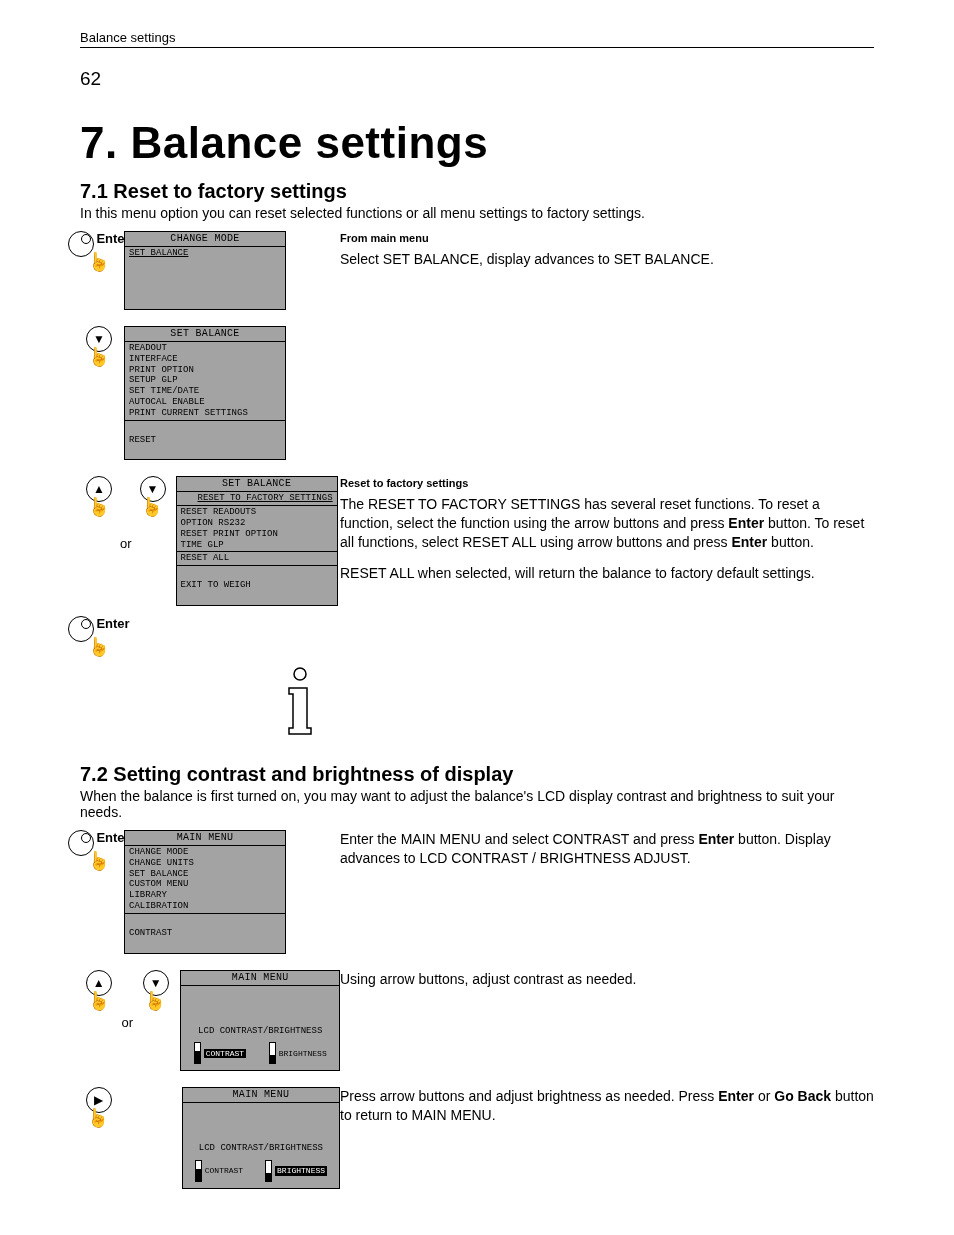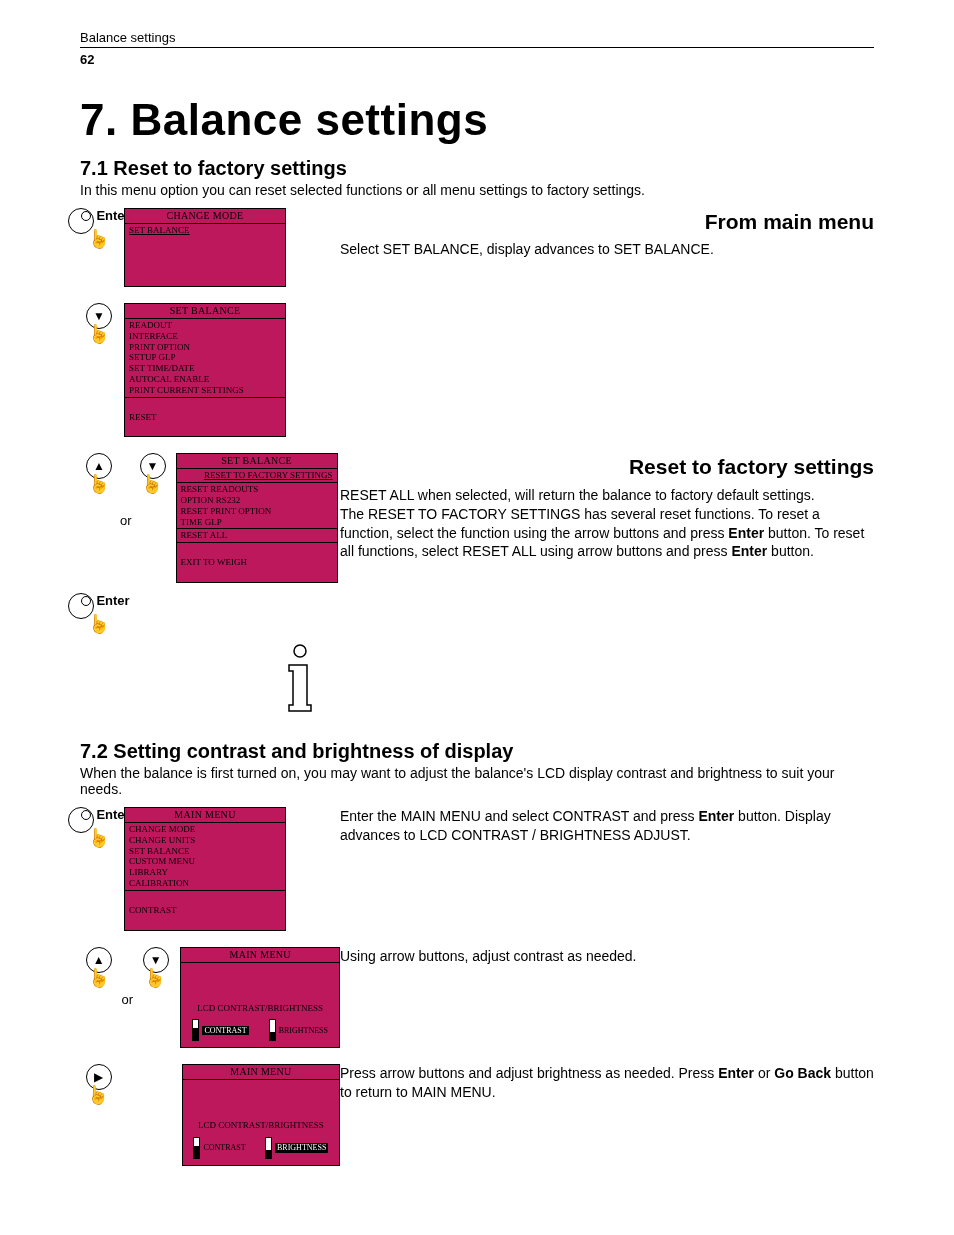--- a/index.html
+++ b/index.html
@@ -12,43 +12,42 @@
     width: 954px;
     box-sizing: border-box;
   }
   .header-bar {
     border-bottom: 1px solid #000;
     padding-bottom: 2px;
     font-size: 13px;
     font-family: "Arial Narrow", Arial, sans-serif;
   }
   .page-num {
-    font-weight: bold;
-    font-size: 13px;
-    margin-top: 4px;
+    font-weight: normal;
+    font-size: 19px;
+    margin-top: 20px;
   }
   h1.chapter {
     font-family: "Arial Narrow", Arial, sans-serif;
     font-weight: bold;
     font-size: 44px;
     margin: 28px 0 6px 0;
     letter-spacing: 0.5px;
   }
   h2.section {
     font-family: "Arial Narrow", Arial, sans-serif;
     font-weight: bold;
     font-size: 20px;
     margin: 12px 0 2px 0;
   }
   h3.sub {
     font-family: "Arial Narrow", Arial, sans-serif;
     font-weight: bold;
-    font-size: 21px;
+    font-size: 11px;
     margin: 0 0 4px 0;
-    text-align: right;
   }
   p.intro {
     margin: 2px 0 10px 0;
     font-size: 14px;
   }
   .row {
     display: flex;
     align-items: flex-start;
     margin-bottom: 16px;
   }
@@ -94,24 +93,24 @@
   }
   .or-text {
     font-size: 13px;
     align-self: center;
     margin: 0 -2px;
     padding-top: 4px;
   }
   .lcd {
     border: 1px solid #000;
     width: 160px;
-    font-family: Liberation Serif, serif;
+    font-family: Liberation Mono, monospace;
     font-size: 9px;
     line-height: 1.2;
-    background: #be185d;
+    background: #a3a3a3;
   }
   .lcd .title {
     text-align: center;
     border-bottom: 1px solid #000;
     font-size: 10px;
     padding: 1px 0;
     letter-spacing: 0.3px;
   }
   .lcd .body {
     padding: 1px 4px;
@@ -268,24 +267,24 @@
               <span class="enter-dot"></span>
             </div>
           <span class="btn-label">Enter</span>
         </div>
         <span class="hand">☝</span>
       </div>
     </div>
   </div>
   <div class="right-col">
     <h3 class="sub">Reset to factory settings</h3>
-    <div>RESET ALL when selected, will return the balance to factory default settings.</div>
     <div style="margin-bottom:12px;">
       <span>The RESET TO FACTORY SETTINGS has several reset functions. To reset a function, select the function using the arrow buttons and press </span><b>Enter</b><span> button. To reset all functions, select RESET ALL using arrow buttons and press </span><b>Enter</b><span> button.</span>
     </div>
+    <div>RESET ALL when selected, will return the balance to factory default settings.</div>
   </div>
 </div>
 
 <div class="row" style="margin-top:-6px;margin-bottom:24px;">
   <div class="info-icon">
     <svg viewBox="0 0 46 70">
       <circle cx="23" cy="8" r="6" fill="none" stroke="#000" stroke-width="1.5"></circle>
       <path d="M12 22 H30 V62 H34 V68 H12 V62 H16 V28 H12 Z" fill="none" stroke="#000" stroke-width="1.5"></path>
     </svg>
   </div>

